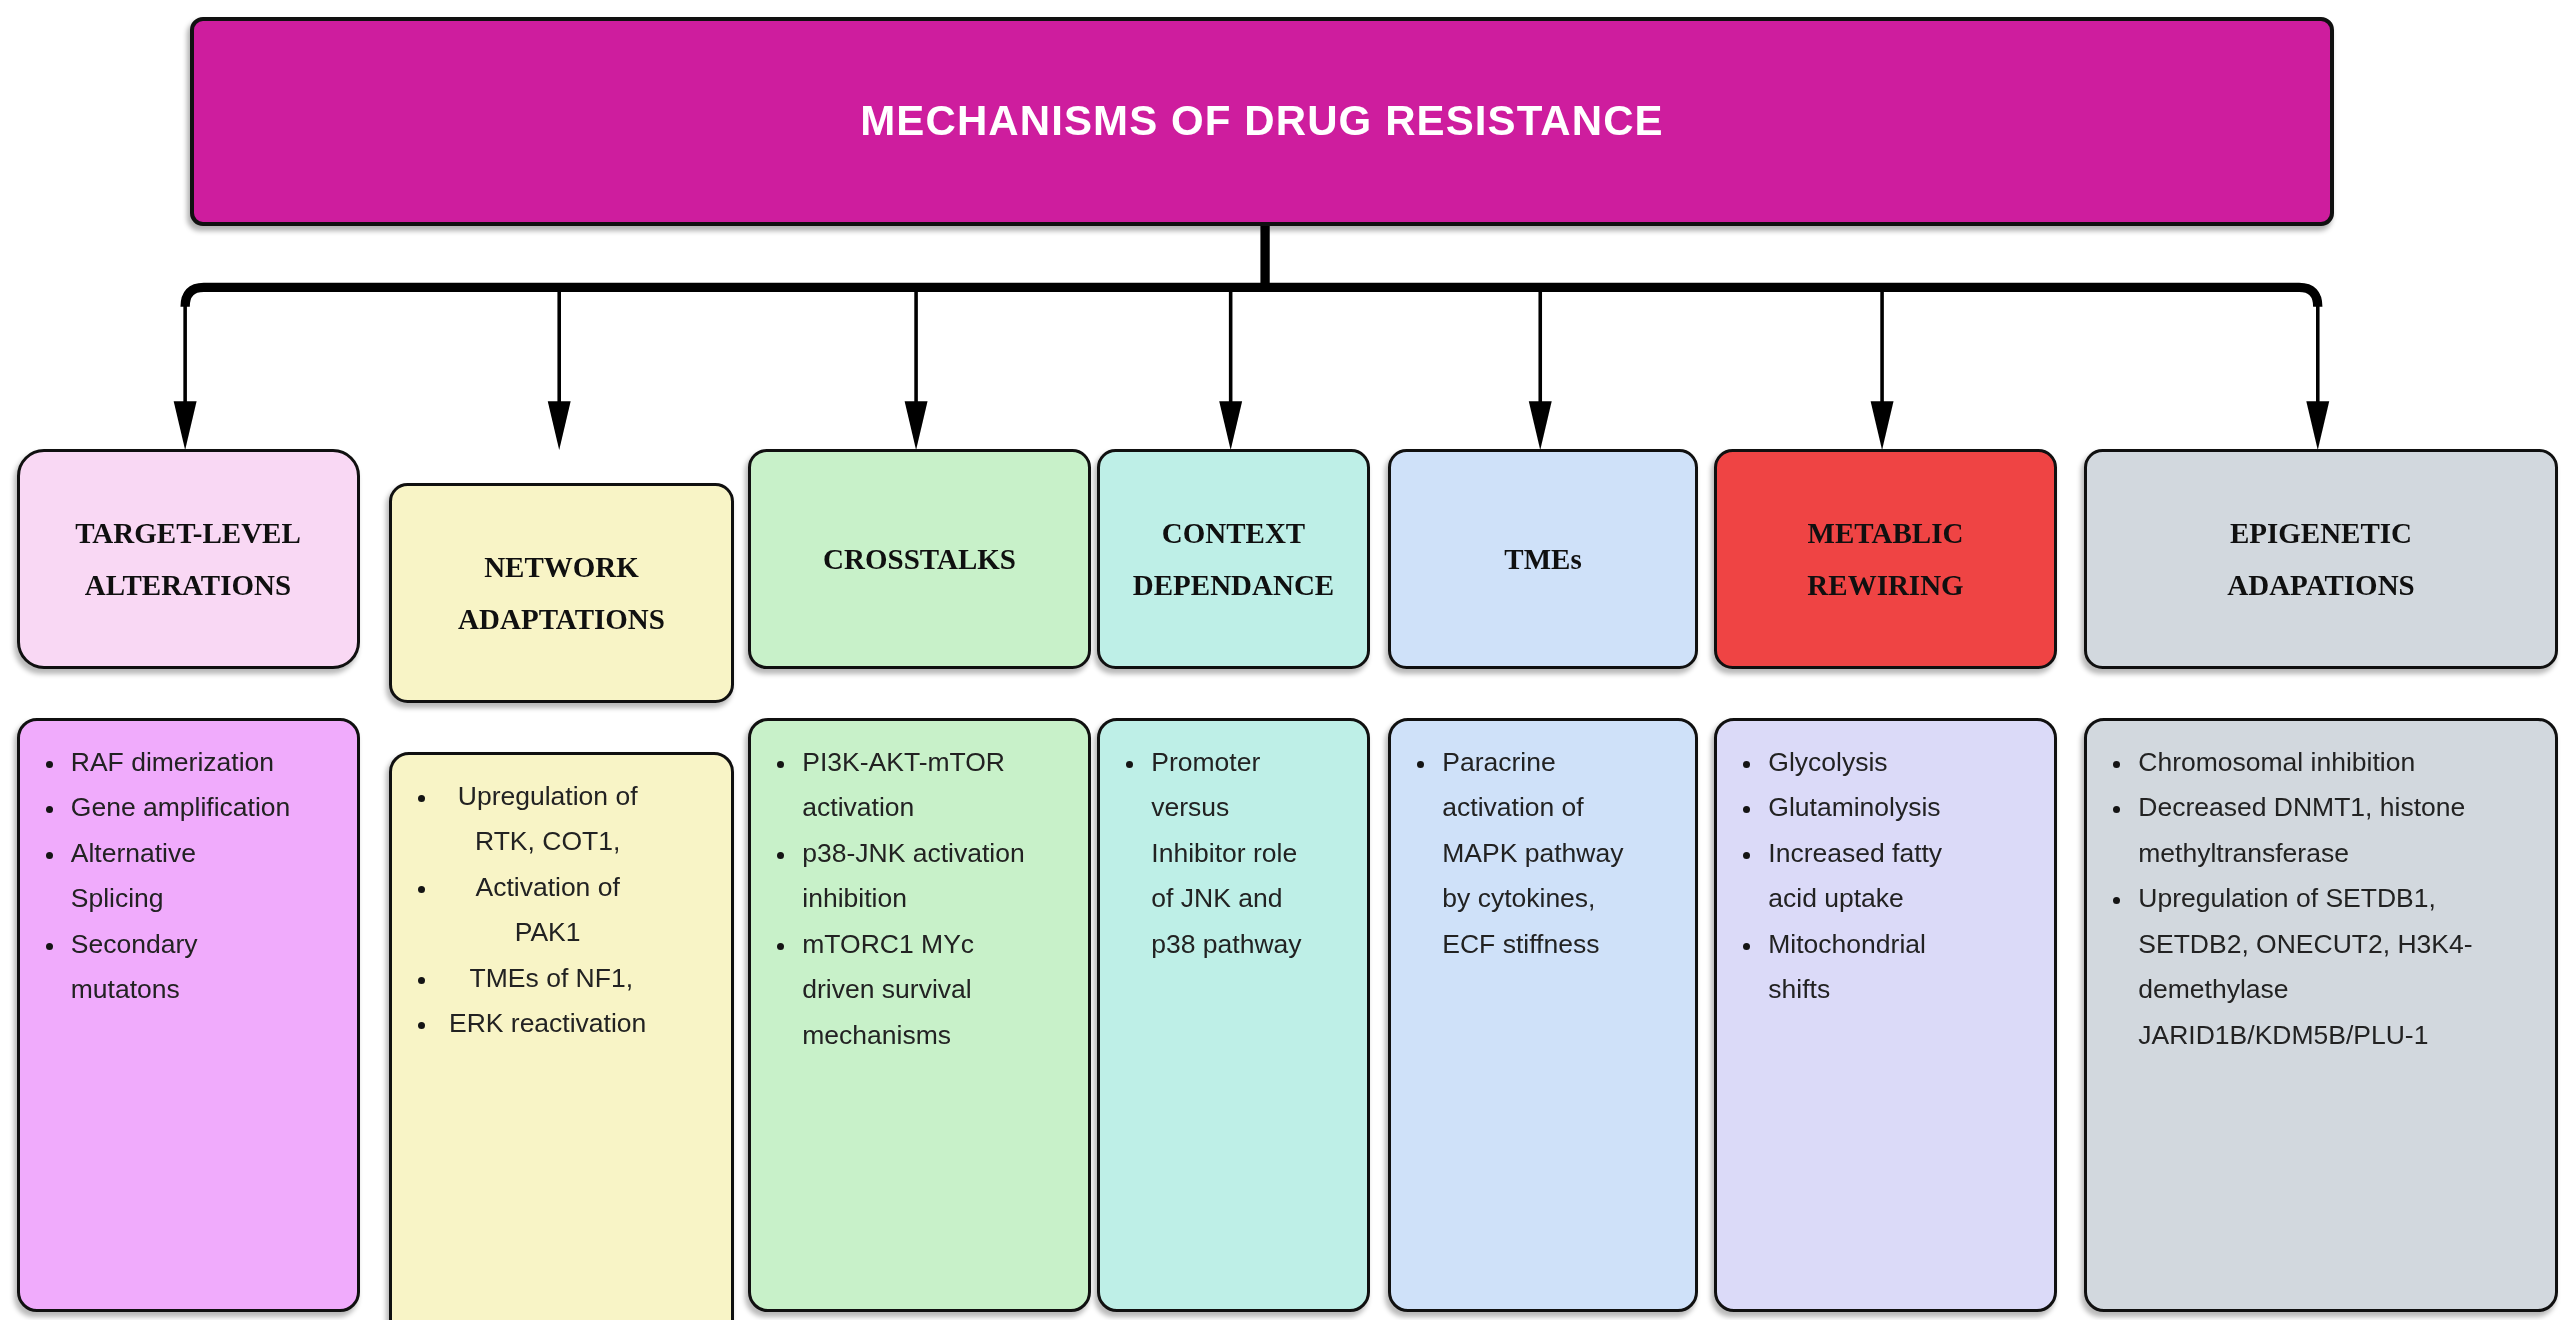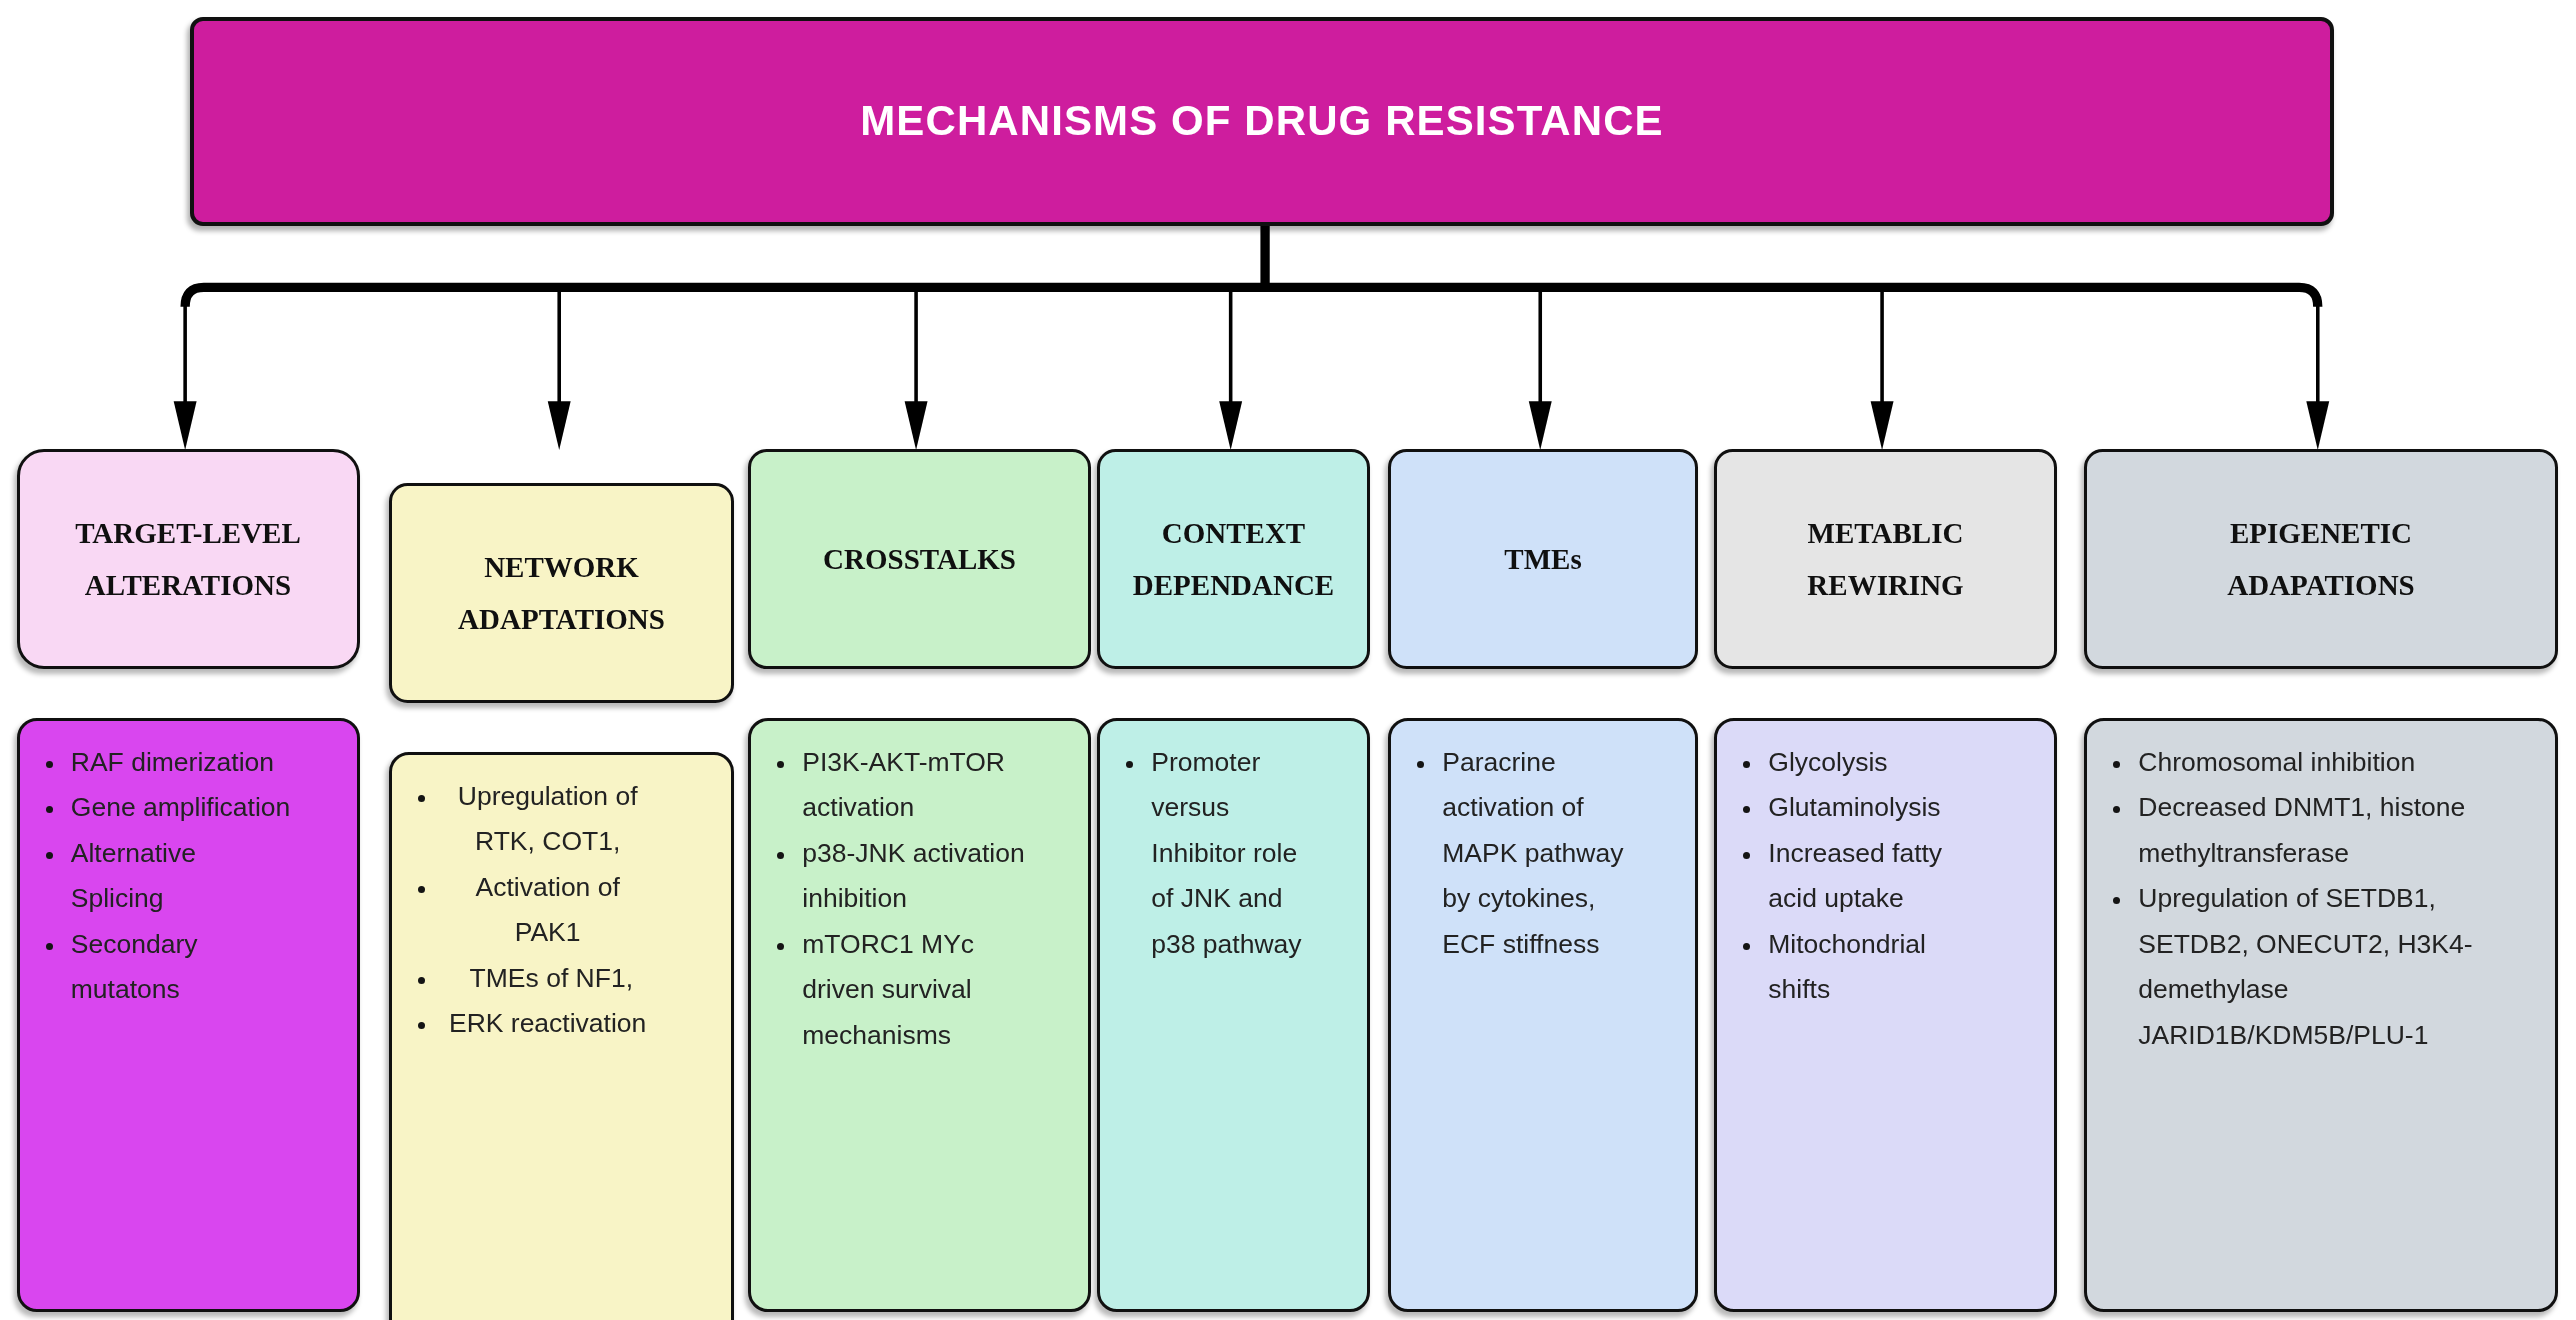--- a/index.html
+++ b/index.html
@@ -80,26 +80,26 @@
   </div>
 
   <div class="header-box c1" style="background: rgb(249, 216, 244); border-radius: 27px;">TARGET-LEVEL
 ALTERATIONS</div>
   <div class="header-box c2" style="background: rgb(248, 244, 198);">NETWORK
 ADAPTATIONS</div>
   <div class="header-box c3" style="background: rgb(200, 241, 201);">CROSSTALKS</div>
   <div class="header-box c4" style="background: rgb(190, 239, 231);">CONTEXT
 DEPENDANCE</div>
   <div class="header-box c5" style="background: rgb(207, 225, 249);">TMEs</div>
-  <div class="header-box c6" style="background: #e5e5e5;">METABLIC
+  <div class="header-box c6" style="background: #ef4444;">METABLIC
 REWIRING</div>
   <div class="header-box c7" style="background: rgb(210, 216, 222);">EPIGENETIC
 ADAPATIONS</div>
 
-  <div class="content-box c1" style="background: #d946ef;">
+  <div class="content-box c1" style="background: #f0abfc;">
     <ul>
       <li>RAF dimerization</li>
       <li>Gene amplification</li>
       <li>Alternative Splicing</li>
       <li>Secondary mutatons</li>
     </ul>
   </div>
   <div class="content-box c2" style="background: rgb(248, 244, 198);">
     <ul>
       <li>Upregulation of RTK, COT1,</li>

